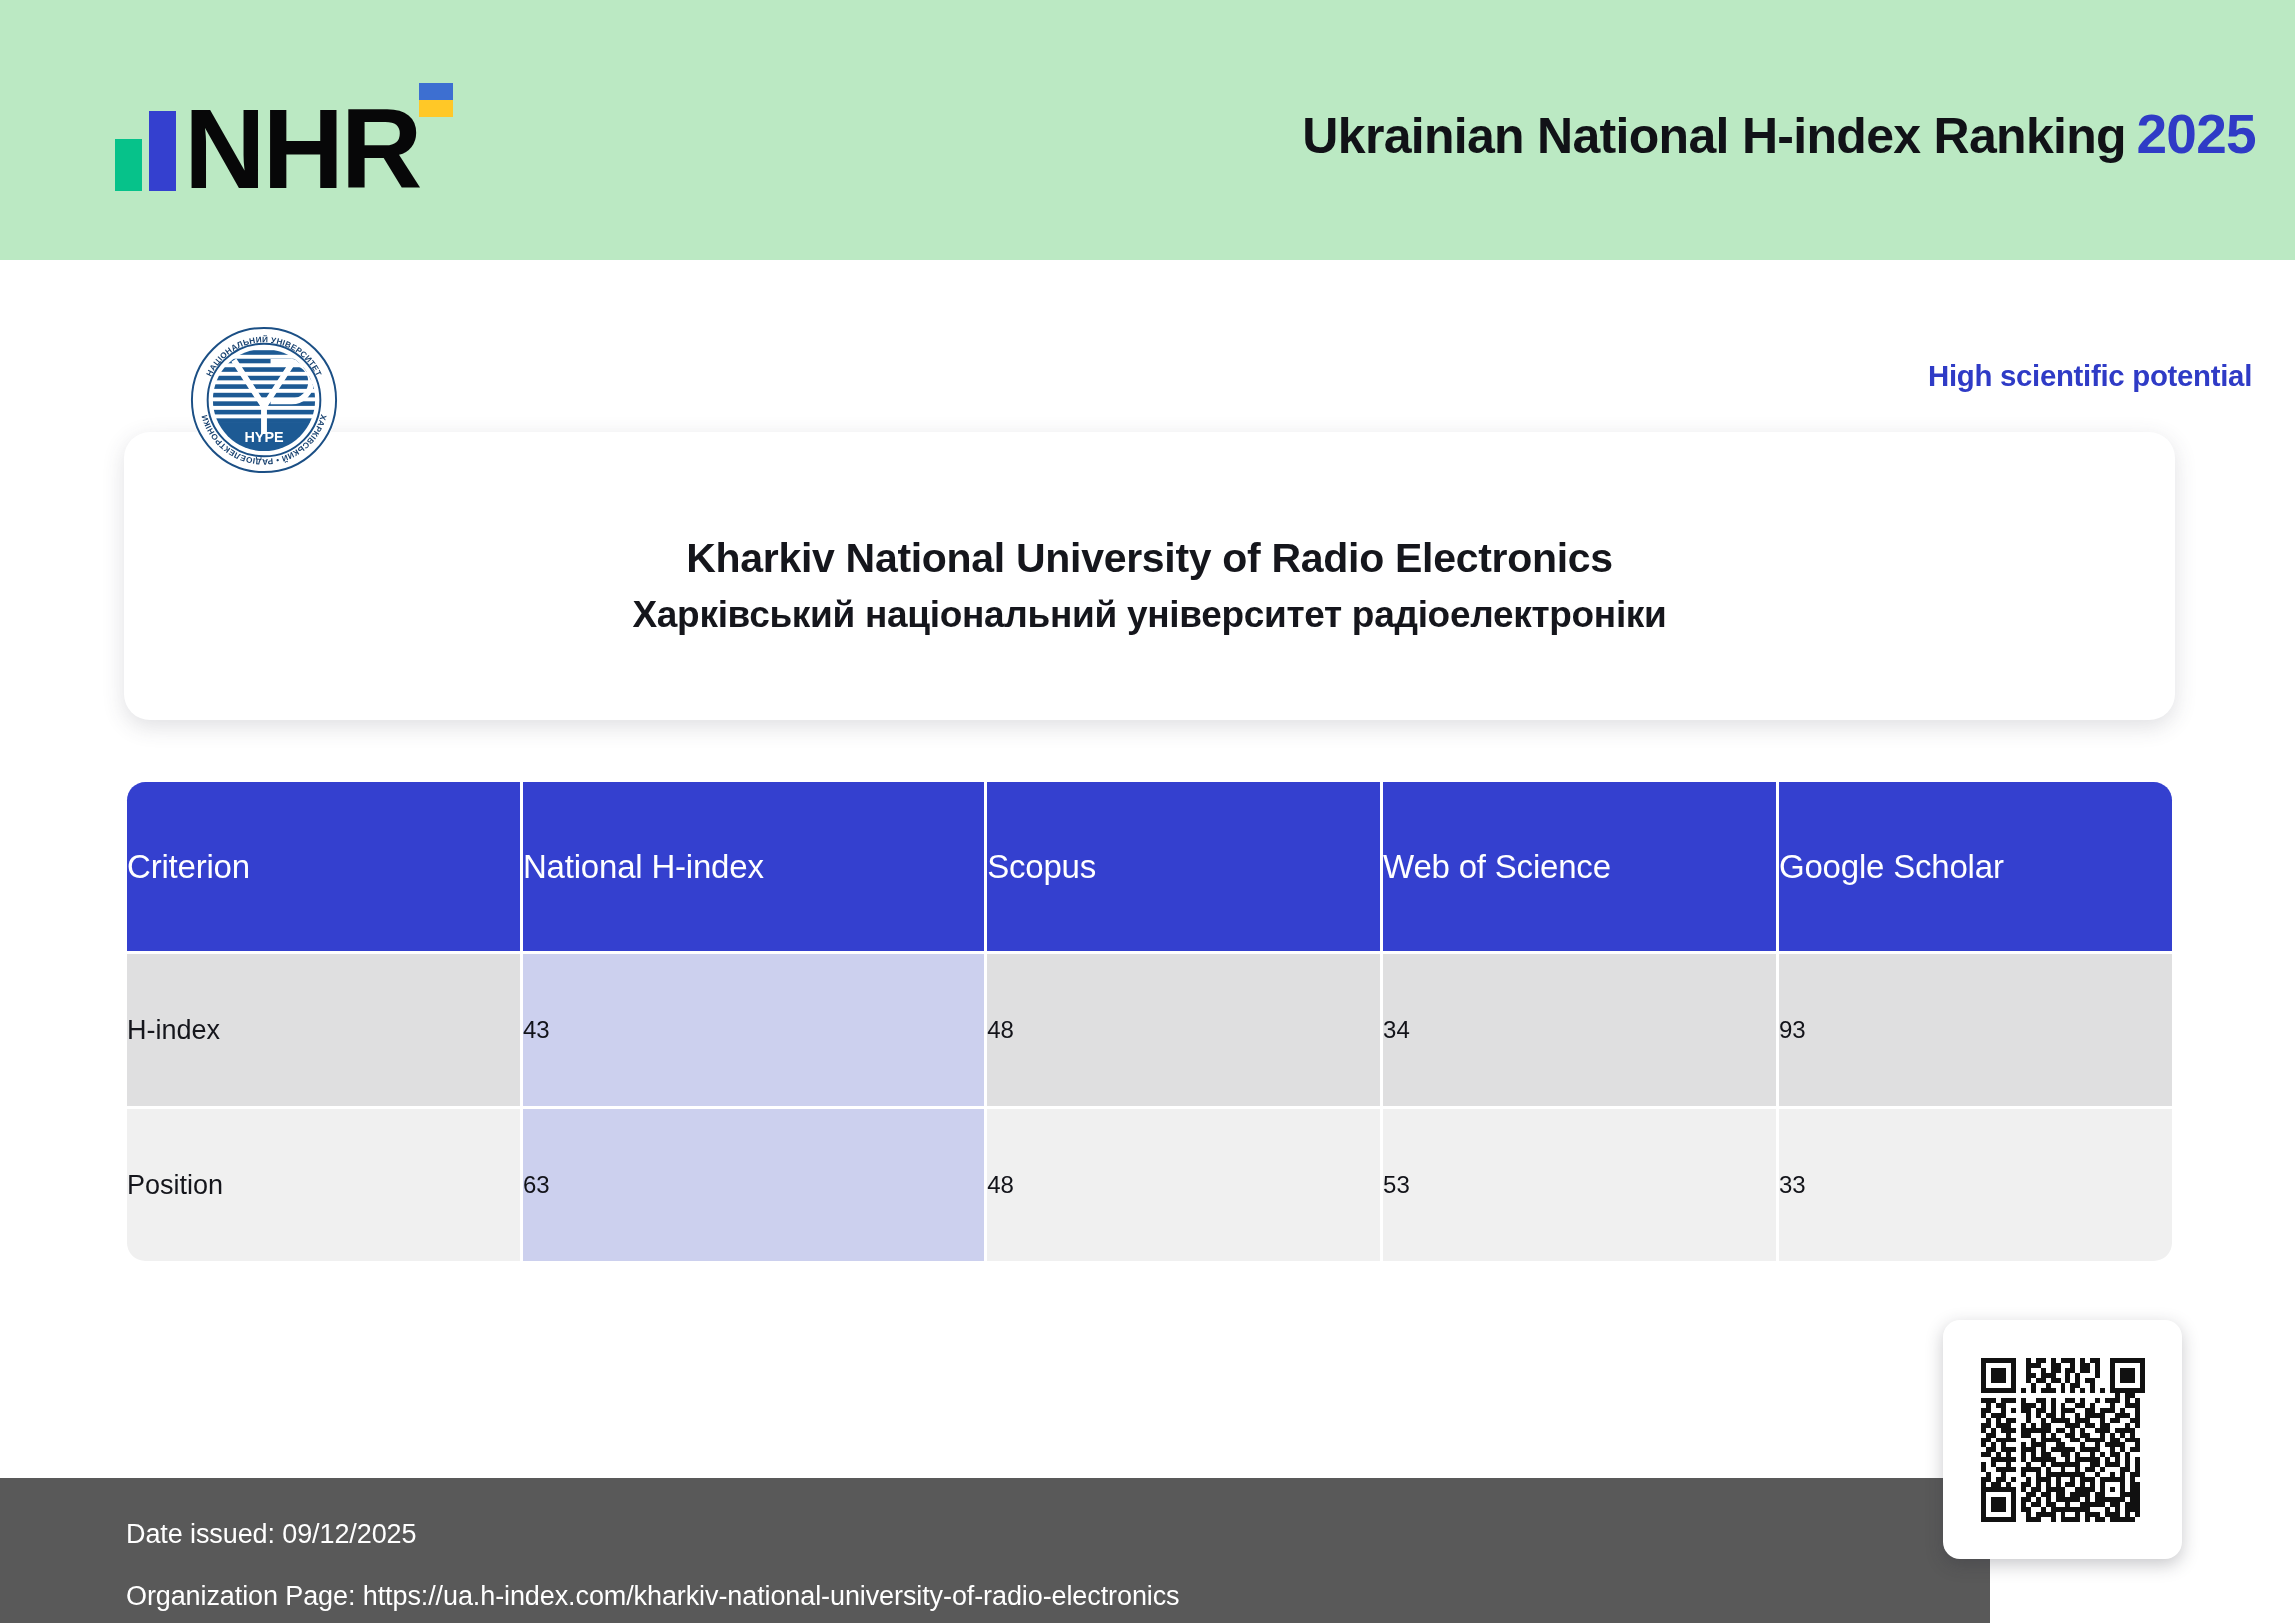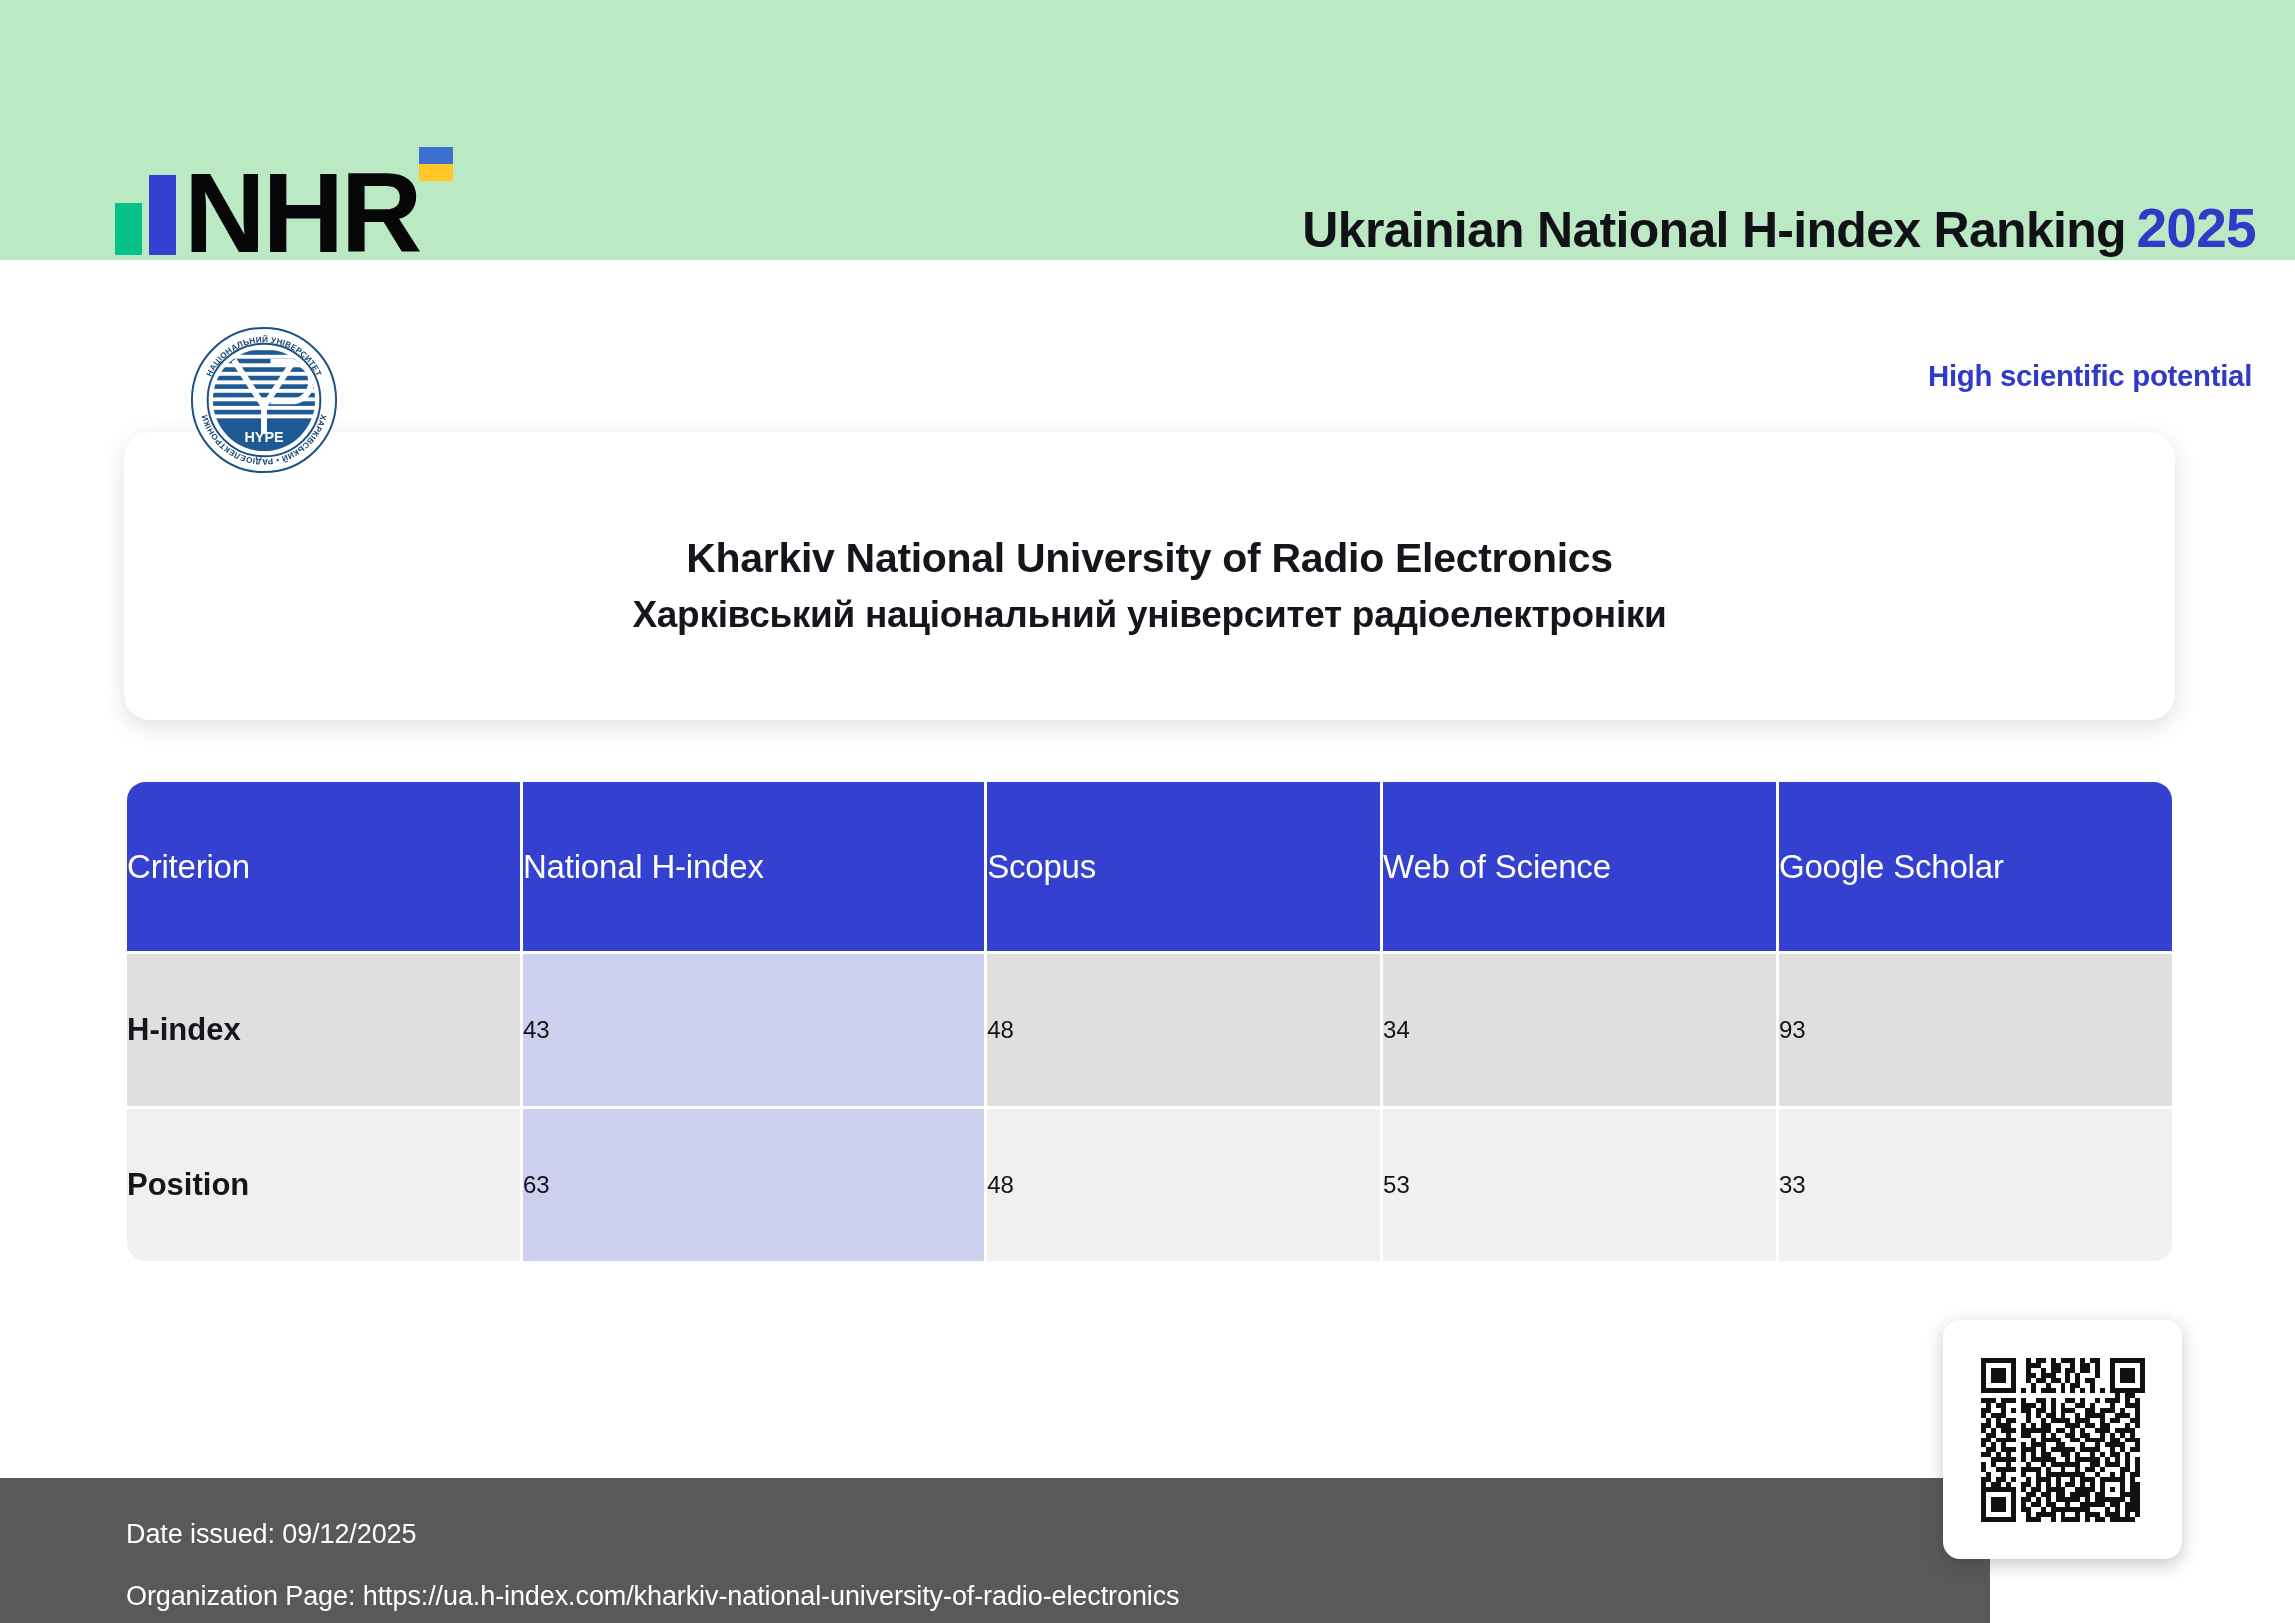--- a/index.html
+++ b/index.html
@@ -17,21 +17,21 @@
 
   
   .header-band {
     position: absolute;
     left: 0;
     top: 0;
     width: 2295px;
     height: 260px;
     background: #bbe9c3;
     display: flex;
-    align-items: flex-end;
+    align-items: center;
     justify-content: space-between;
     box-sizing: border-box;
     padding: 8px 39px 0 115px;
   }
 
   .brand-logo {
     display: flex;
     align-items: flex-end;
     position: relative;
     height: 124px;
@@ -176,22 +176,22 @@
     height: 152px;
     font-size: 24px;
     color: #121319;
   }
   .row-a td { background: #dfdfe0; }
   .row-b td { background: #f0f0f0; }
   .rank-table tbody tr:last-child td:first-child { border-radius: 0 0 0 18.3px; }
   .rank-table tbody tr:last-child td:last-child  { border-radius: 0 0 18.3px 0; }
 
   td.label-cell {
-    font-size: 31px;
-    font-weight: 700;
+    font-size: 27px;
+    font-weight: 400;
     color: #15161c;
   }
   td.highlight-cell { background: #ccd0ee !important; }
 
   .col-criterion { width: 380px; }
   .col-national  { width: 446px; }
   .col-scopus    { width: 380px; }
   .col-wos       { width: 380px; }
   .col-gs        { width: 380px; }
 

